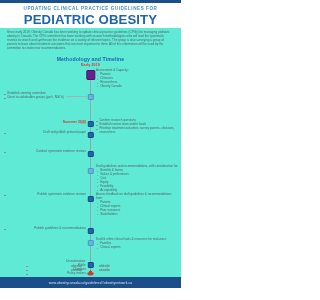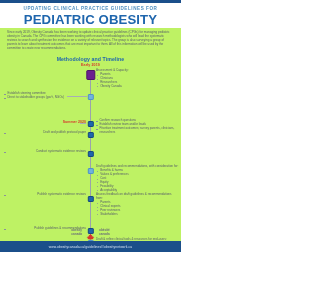--- a/index.html
+++ b/index.html
@@ -3,21 +3,21 @@
 <meta charset="utf-8">
 <style>
   html,body{margin:0;padding:0;}
   body{
     width:181px;height:300px;overflow:hidden;
     background:#ffffff;
     font-family:"Liberation Sans","DejaVu Sans",sans-serif;
     color:#3c4043;
     -webkit-font-smoothing:antialiased;
   }
-  .page{position:relative;width:181px;height:252px;overflow:hidden;background:#bef264;}
+  .page{position:relative;width:181px;height:288px;overflow:hidden;background:#5eead4;}
 
   
   .topbar{height:3px;background:#1b4f8a;width:100%;}
   .header{
     background:#ffffff;padding:3px 6px 1px 6px;text-align:center;
   }
   .kicker{
     font-size:4.6px;letter-spacing:.55px;color:#4f8fc0;
     font-weight:700;text-transform:uppercase;line-height:6px;
   }

